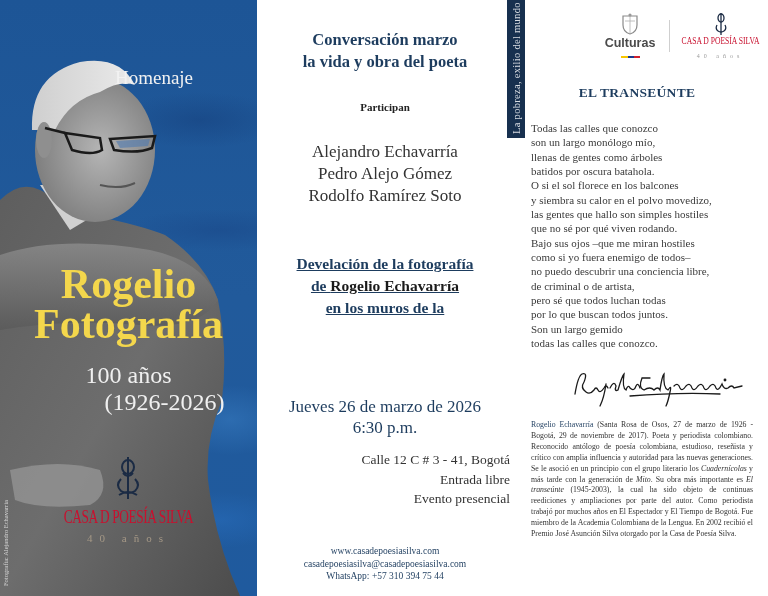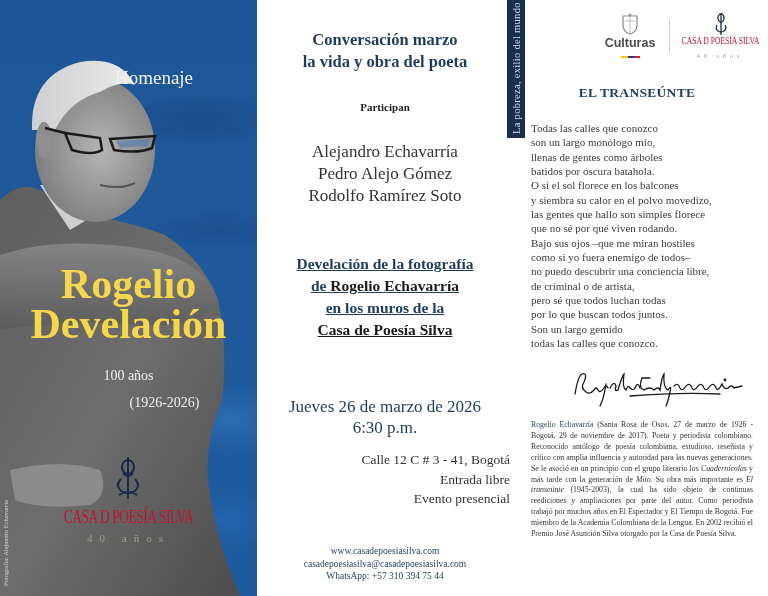--- a/index.html
+++ b/index.html
@@ -10,21 +10,21 @@
   #left .bgtex{position:absolute;inset:0;background:
      radial-gradient(ellipse 120px 40px at 200px 120px, rgba(20,60,120,.45), transparent 70%),
      radial-gradient(ellipse 140px 30px at 220px 230px, rgba(25,70,135,.5), transparent 70%),
      radial-gradient(ellipse 90px 50px at 230px 420px, rgba(60,130,200,.45), transparent 70%),
      radial-gradient(ellipse 100px 40px at 220px 520px, rgba(40,110,190,.5), transparent 70%),
      linear-gradient(180deg,#1d5596 0%,#215a9b 50%,#1f5a9e 100%);}
   #left .photo{position:absolute;left:0;top:0;}
   .ctr{text-align:center;white-space:nowrap;}
   .homenaje{left:0;top:26px;width:308px;font-size:19px;line-height:24px;color:#f2f2f2;margin-top:40px;}
   .bigname{left:0;width:257px;font-size:42px;line-height:40px;font-weight:bold;color:#f4d74c;}
-  .years{left:0;width:257px;font-size:14px;line-height:27px;color:#f0f0f0;}
+  .years{left:0;width:257px;font-size:24px;line-height:27px;color:#f0f0f0;}
   .casa-red{left:0;top:506px;width:257px;font-size:18px;line-height:22px;color:#c8102e;transform:scaleX(0.74);letter-spacing:-0.5px;}
   .casa-sub{left:0;top:531px;width:257px;font-size:11px;line-height:14px;color:#a59886;letter-spacing:7px;}
   .credit{left:2px;top:586px;transform-origin:0 0;transform:rotate(-90deg);font-size:6.5px;color:#d8d8d8;white-space:nowrap;width:110px;}
   
   .mid{left:260px;width:250px;}
   .mid-title{font-size:16.5px;line-height:22px;font-weight:bold;color:#1d3c5e;}
   .participan{font-size:11px;line-height:14px;font-weight:bold;color:#222;}
   .names{font-size:17px;line-height:22px;color:#333;}
   .devel{font-size:15.5px;line-height:22px;font-weight:bold;color:#1d3c5e;text-decoration:underline;}
   .dark{color:#1a1a1a;}
@@ -88,21 +88,21 @@
     <path d="M65 133 L100 138 L102 150 Q92 156 72 150 Z" fill="none" stroke="#1a1a1a" stroke-width="2.5"></path>
     <path d="M110 139 L155 136 L152 148 Q138 154 114 150 Z" fill="none" stroke="#1a1a1a" stroke-width="2.5"></path>
     <line x1="45" y1="128" x2="65" y2="133" stroke="#1a1a1a" stroke-width="2.5"></line>
     <path d="M116 141 L150 139 L148 146 L120 148 Z" fill="#4e7ab0" opacity="0.6"></path>
 
     <path d="M100 185 Q120 190 135 183" stroke="#555" stroke-width="2" fill="none"></path>
   </svg>
 
   <div class="abs ctr homenaje">Homenaje</div>
   <div class="abs ctr bigname" style="top:264px;">Rogelio</div>
-  <div class="abs ctr bigname" style="top:304px;">Develación</div>
+  <div class="abs ctr bigname" style="top:304px;">Fotografía</div>
   <div class="abs ctr years" style="top:362px;">100 años</div>
   <div class="abs ctr years" style="top:389px;padding-left:36px;">(1926-2026)</div>
 
   <svg class="abs" style="left:113px;top:455px;" width="30" height="46" viewBox="0 0 30 46">
     <g stroke="#1b2b44" stroke-width="2" fill="none">
       <path d="M15 2 L15 44"></path>
       <ellipse cx="15" cy="12" rx="6" ry="7"></ellipse>
       <path d="M8 24 Q2 30 8 36 Q15 40 22 36 Q28 30 22 24"></path>
       <path d="M6 40 Q15 34 24 40"></path>
       <path d="M10 18 Q15 24 20 18"></path>
@@ -120,21 +120,20 @@
 <div class="abs mid ctr participan" style="top:100px;">Participan</div>
 <div class="abs mid ctr" style="top:141px;">
   <div class="names">Alejandro Echavarría</div>
   <div class="names">Pedro Alejo Gómez</div>
   <div class="names">Rodolfo Ramírez Soto</div>
 </div>
 <div class="abs mid ctr" style="top:253px;">
   <div class="devel">Develación de la fotografía</div>
   <div class="devel"><span>de </span><span class="dark">Rogelio Echavarría</span></div>
   <div class="devel">en los muros de la</div>
-  <div class="devel dark">Casa de Poesía Silva</div>
 </div>
 <div class="abs mid ctr" style="top:396px;">
   <div class="date">Jueves 26 de marzo de 2026</div>
   <div class="date">6:30 p.m.</div>
 </div>
 <div class="abs mid ctr" style="top:450px;">
   <div class="addr">Calle 12 C # 3 - 41, Bogotá</div>
   <div class="addr">Entrada libre</div>
   <div class="addr">Evento presencial</div>
 </div>
@@ -169,21 +168,21 @@
 <div class="abs ctr casa-sub-sm">40 años</div>
 
 <div class="abs ctr poem-title">EL TRANSEÚNTE</div>
 <div class="abs poem">
   <div>Todas las calles que conozco</div>
   <div>son un largo monólogo mío,</div>
   <div>llenas de gentes como árboles</div>
   <div>batidos por oscura batahola.</div>
   <div>O si el sol florece en los balcones</div>
   <div>y siembra su calor en el polvo movedizo,</div>
-  <div>las gentes que hallo son simples florece</div>
+  <div>las gentes que hallo son simples hostiles</div>
   <div>que no sé por qué viven rodando.</div>
   <div>Bajo sus ojos –que me miran hostiles</div>
   <div>como si yo fuera enemigo de todos–</div>
   <div>no puedo descubrir una conciencia libre,</div>
   <div>de criminal o de artista,</div>
   <div>pero sé que todos luchan todas</div>
   <div>por lo que buscan todos juntos.</div>
   <div>Son un largo gemido</div>
   <div>todas las calles que conozco.</div>
 </div>

